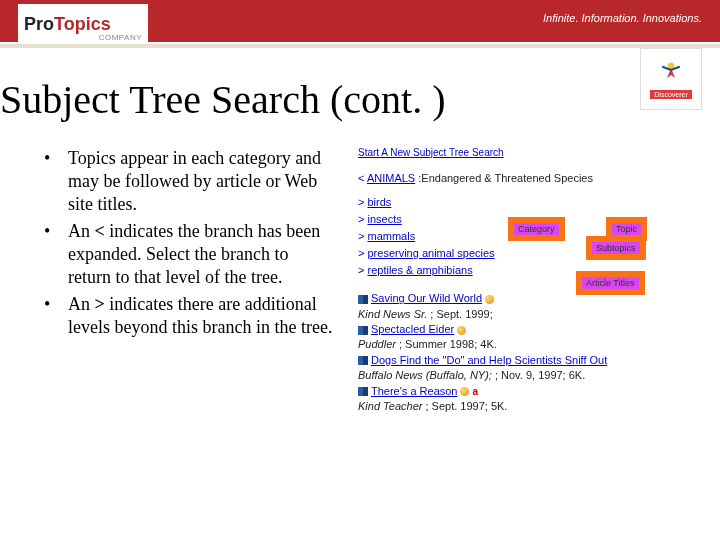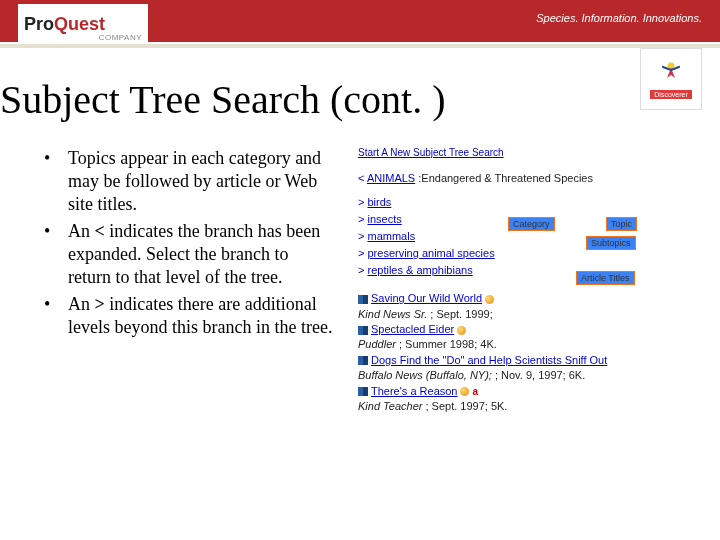--- a/index.html
+++ b/index.html
@@ -32,44 +32,44 @@
   .crumb { margin: 8px 0 10px; }
   .crumb a { color: #0000cc; text-decoration: underline; }
   .crumb-sep { color: #0000cc; }
   .crumb-trail { color: #222; margin-top: 15px; }
   
   .subtopics { margin-bottom: 12px; line-height: 1.55; }
   .subtopics div { white-space: nowrap; }
   .linked { color: #0000cc; text-decoration: underline; }
   .gt { color: #0000cc; }
   
-  .label-box { display: inline-block; border: 1px solid #f97316; background: #3b82f6; font-size: 9px; padding: 1px 4px; font-family: Arial, sans-serif; color: #333; }
+  .label-box { display: inline-block; border: 6px solid #f97316; background: #d946ef; font-size: 9px; padding: 1px 4px; font-family: Arial, sans-serif; color: #333; }
   .lbl-category { position: absolute; left: 150px; top: 70px; }
   .lbl-topic { position: absolute; left: 248px; top: 70px; }
   .lbl-subtopics { position: absolute; left: 228px; top: 89px; }
   .lbl-articles { position: absolute; left: 218px; top: 124px; }
   
   .articles { line-height: 1.4; }
   .article-row {}
   .book-icon { display: inline-block; width: 10px; height: 9px; background: linear-gradient(to right, #2a5fa8 50%, #183d6e 50%); vertical-align: middle; margin-right: 3px; }
   .article-title { color: #0000cc; text-decoration: underline; }
   .orange-dot { display: inline-block; width: 9px; height: 9px; border-radius: 50%; background: radial-gradient(circle at 35% 35%, #ffdb6b, #e88a1a); vertical-align: middle; margin-left: 3px; }
   .article-meta { font-style: italic; color: #222; }
   .article-meta-plain { color: #222; }
   .red-a { color: #c00; font-weight: bold; font-family: Arial, sans-serif; font-size: 10px; margin-left: 3px; }
 </style>
 </head>
 <body>
 
 <div class="header-bar">
   <div class="logo-box">
-    <span class="logo-text"><span class="logo-pro">Pro</span><span class="logo-quest">Quest</span></span>
+    <span class="logo-text"><span class="logo-pro">Pro</span><span class="logo-quest">Topics</span></span>
     <span class="logo-sub">COMPANY</span>
   </div>
-  <div class="tagline">Species. Information. Innovations.</div>
+  <div class="tagline">Infinite. Information. Innovations.</div>
 </div>
 <div class="header-underline"></div>
 
 <div class="discoverer-badge">
   <div class="star-figure">
     <svg viewBox="0 0 28 28">
         <circle cx="14" cy="6" r="3.5" fill="#f4c933"></circle>
         <path d="M14 8 L10 18 L14 15 L18 18 Z" fill="#d4344a"></path>
         <path d="M14 10 L6 7 M14 10 L22 7" stroke="#2a4a8a" stroke-width="2.2" stroke-linecap="round"></path>
       </svg>

